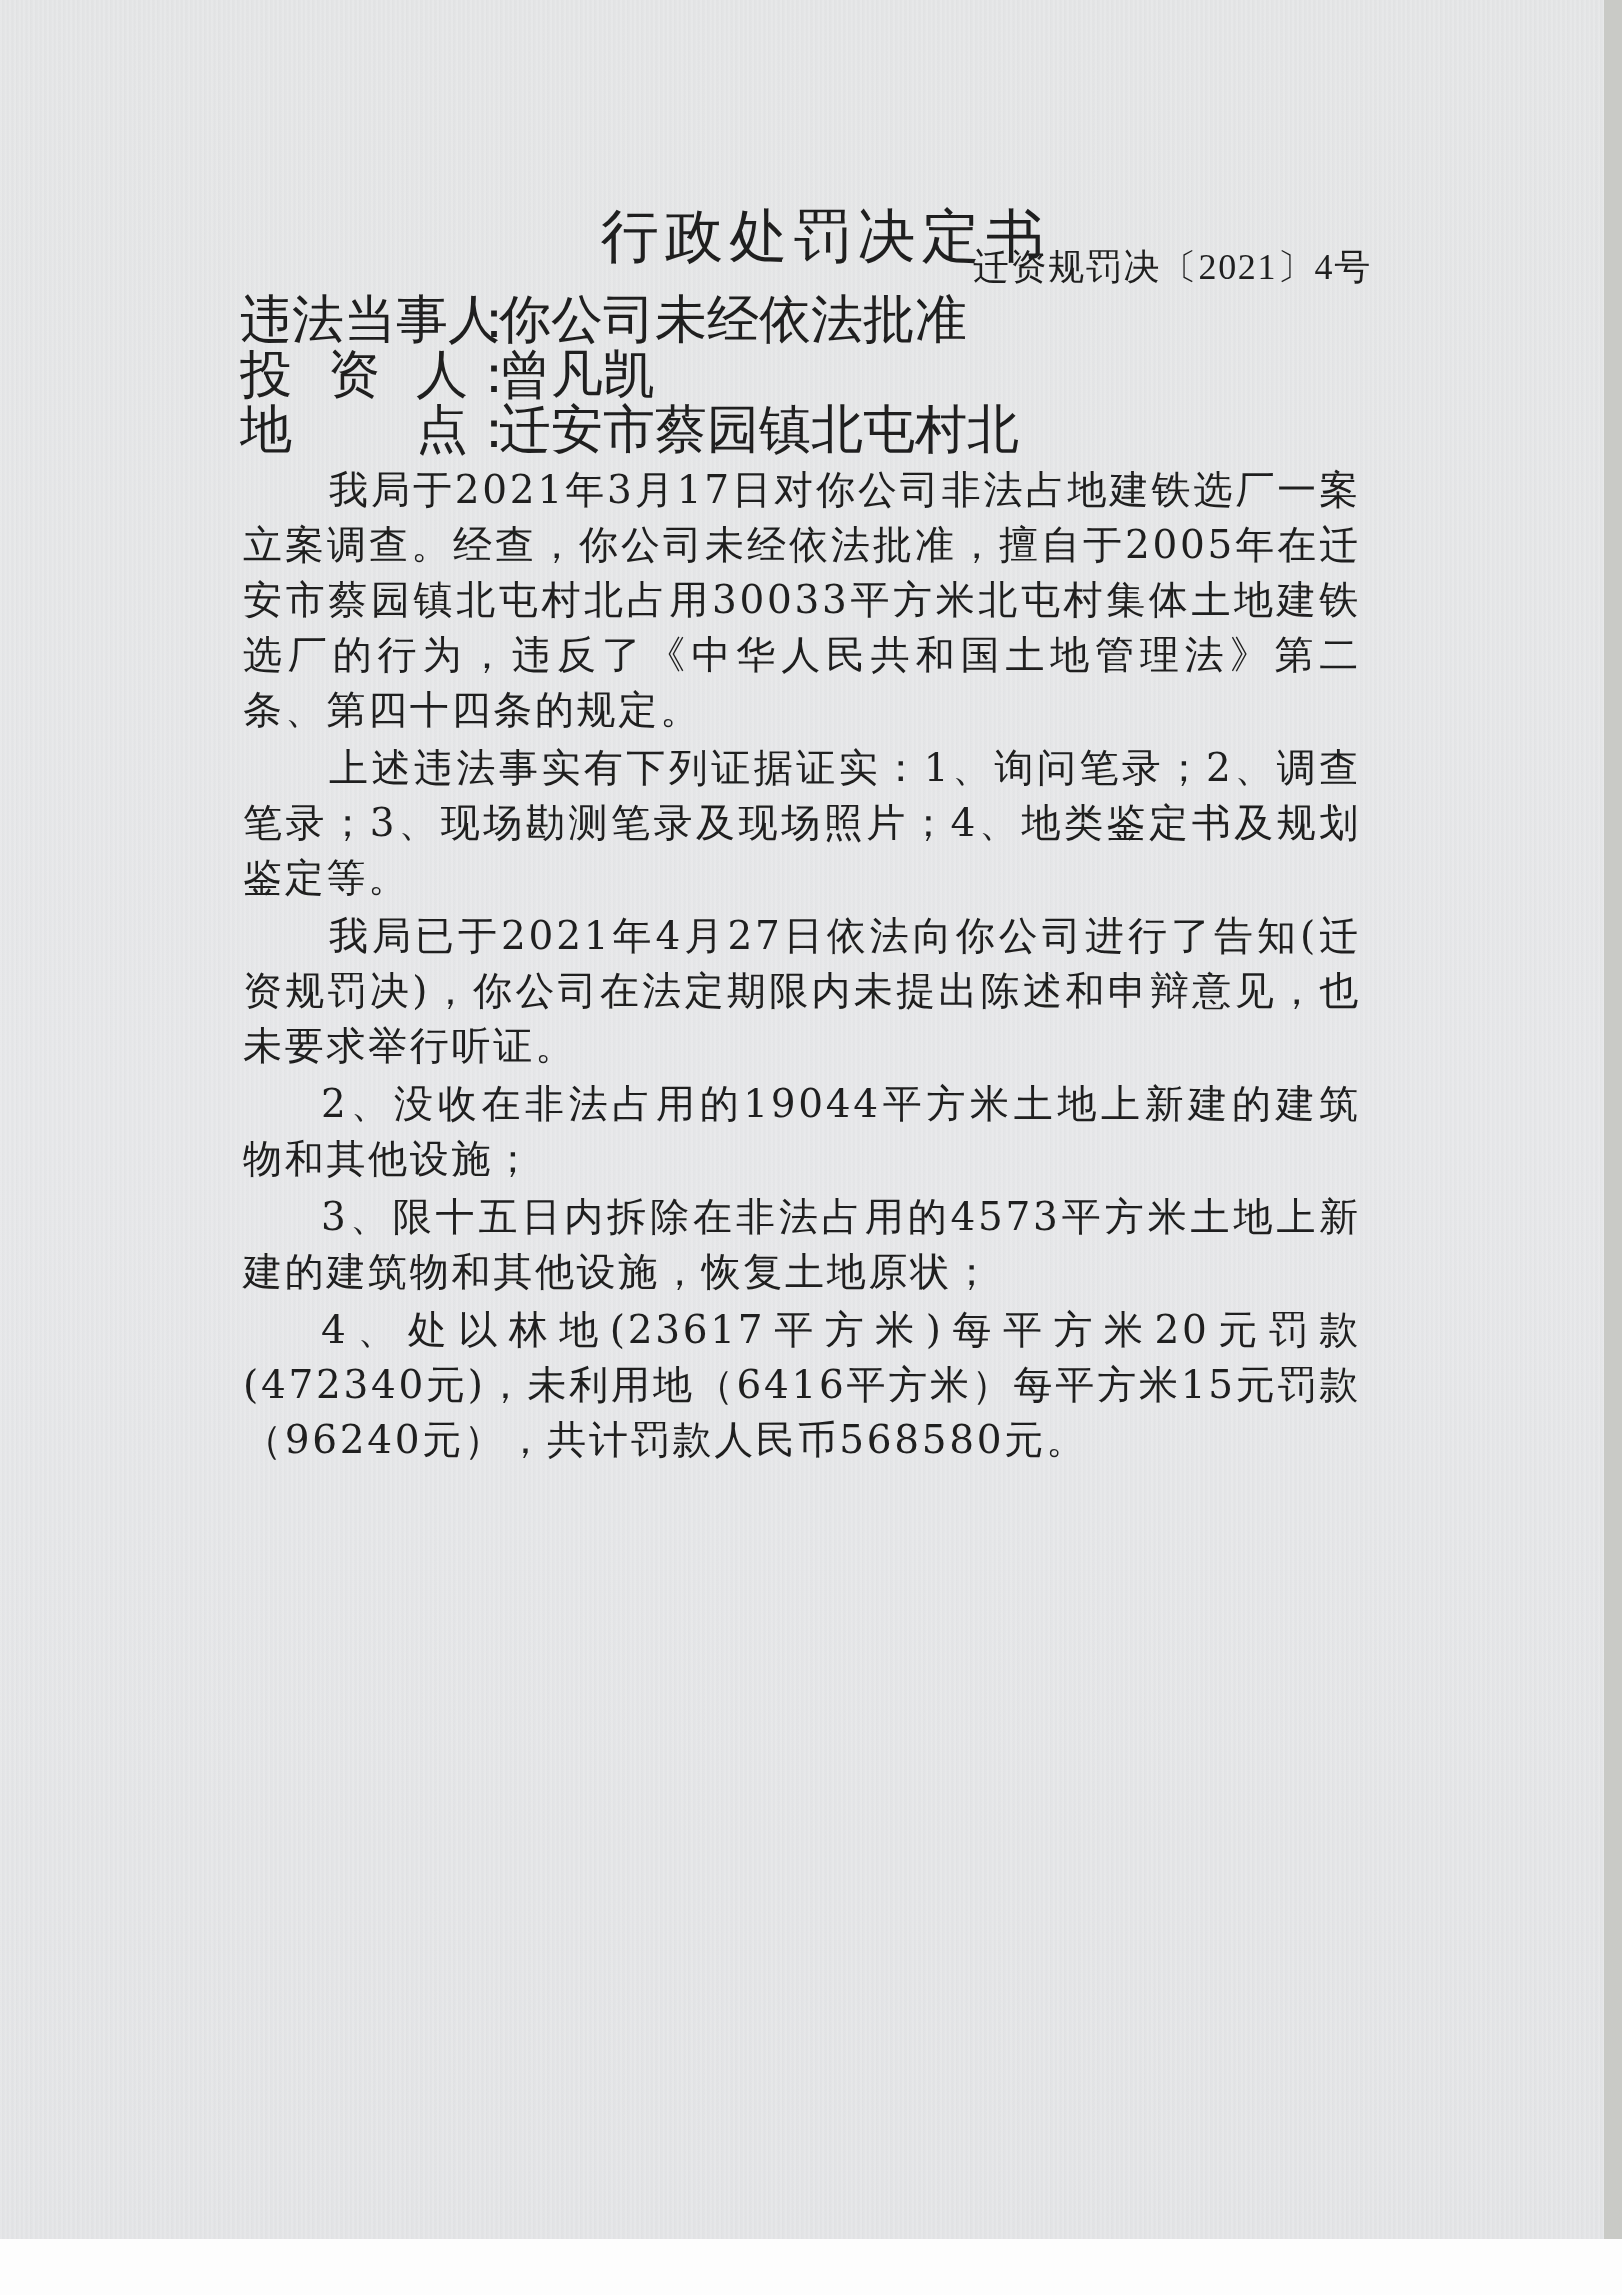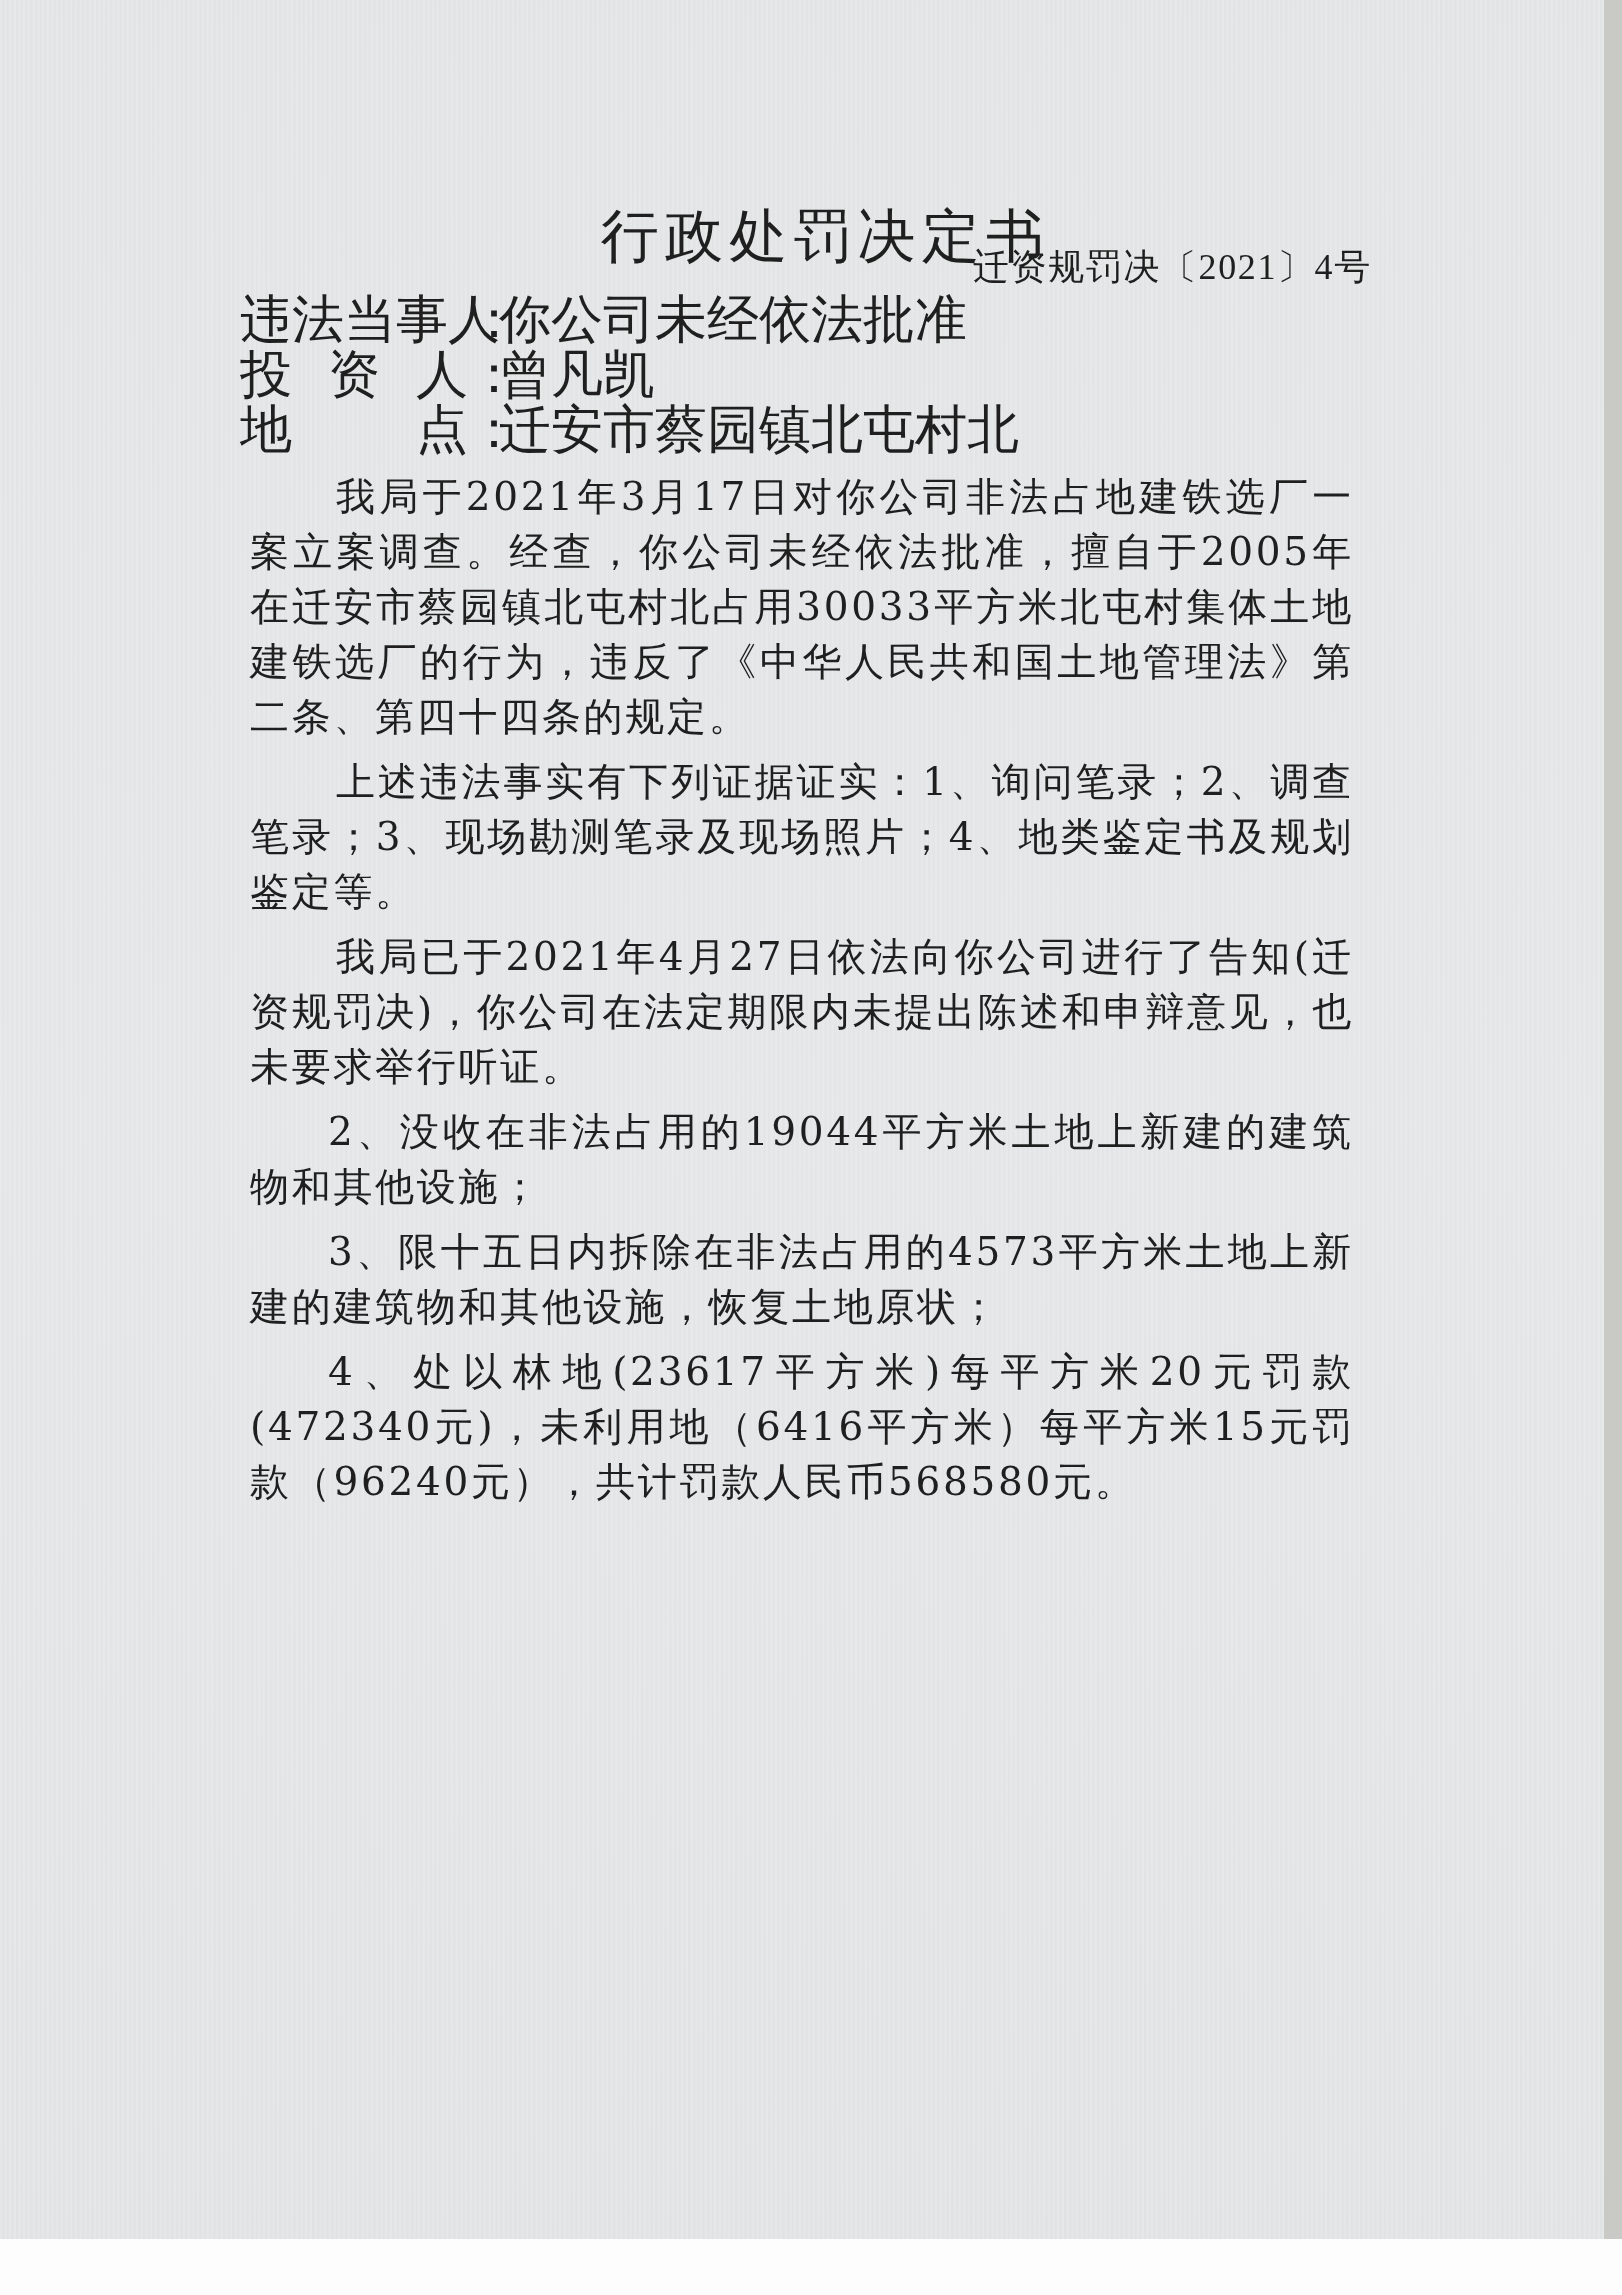--- a/index.html
+++ b/index.html
@@ -84,21 +84,21 @@
     position: absolute;
     left: 0;
     top: 459px;
     width: 1124px;
     font-size: 39px;
     line-height: 55px;
     text-align: justify;
     letter-spacing: 2.7px;
   }
   .para {
-    margin: 10px;
+    margin: 3px;
     text-indent: 86px;
   }
   .para.item {
     text-indent: 78px;
   }
   .redacted {
     display: inline-block;
     width: 254px;
     height: 37px;
     vertical-align: -4.7px;

